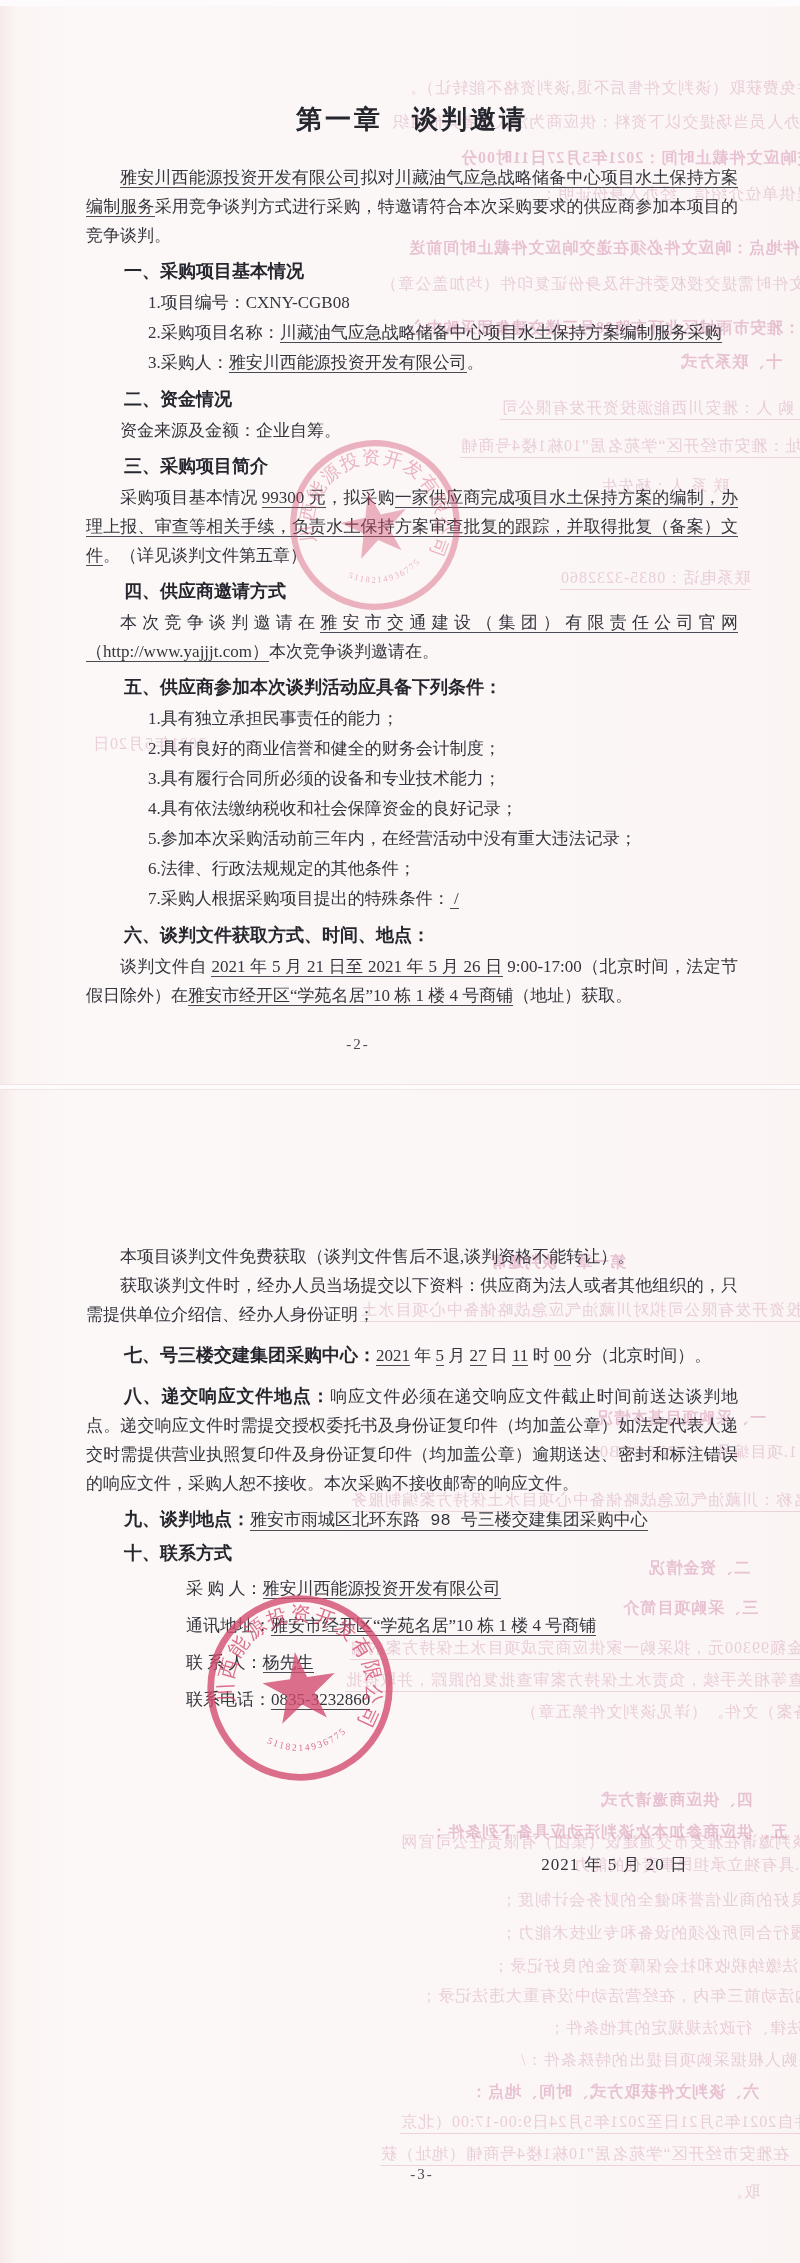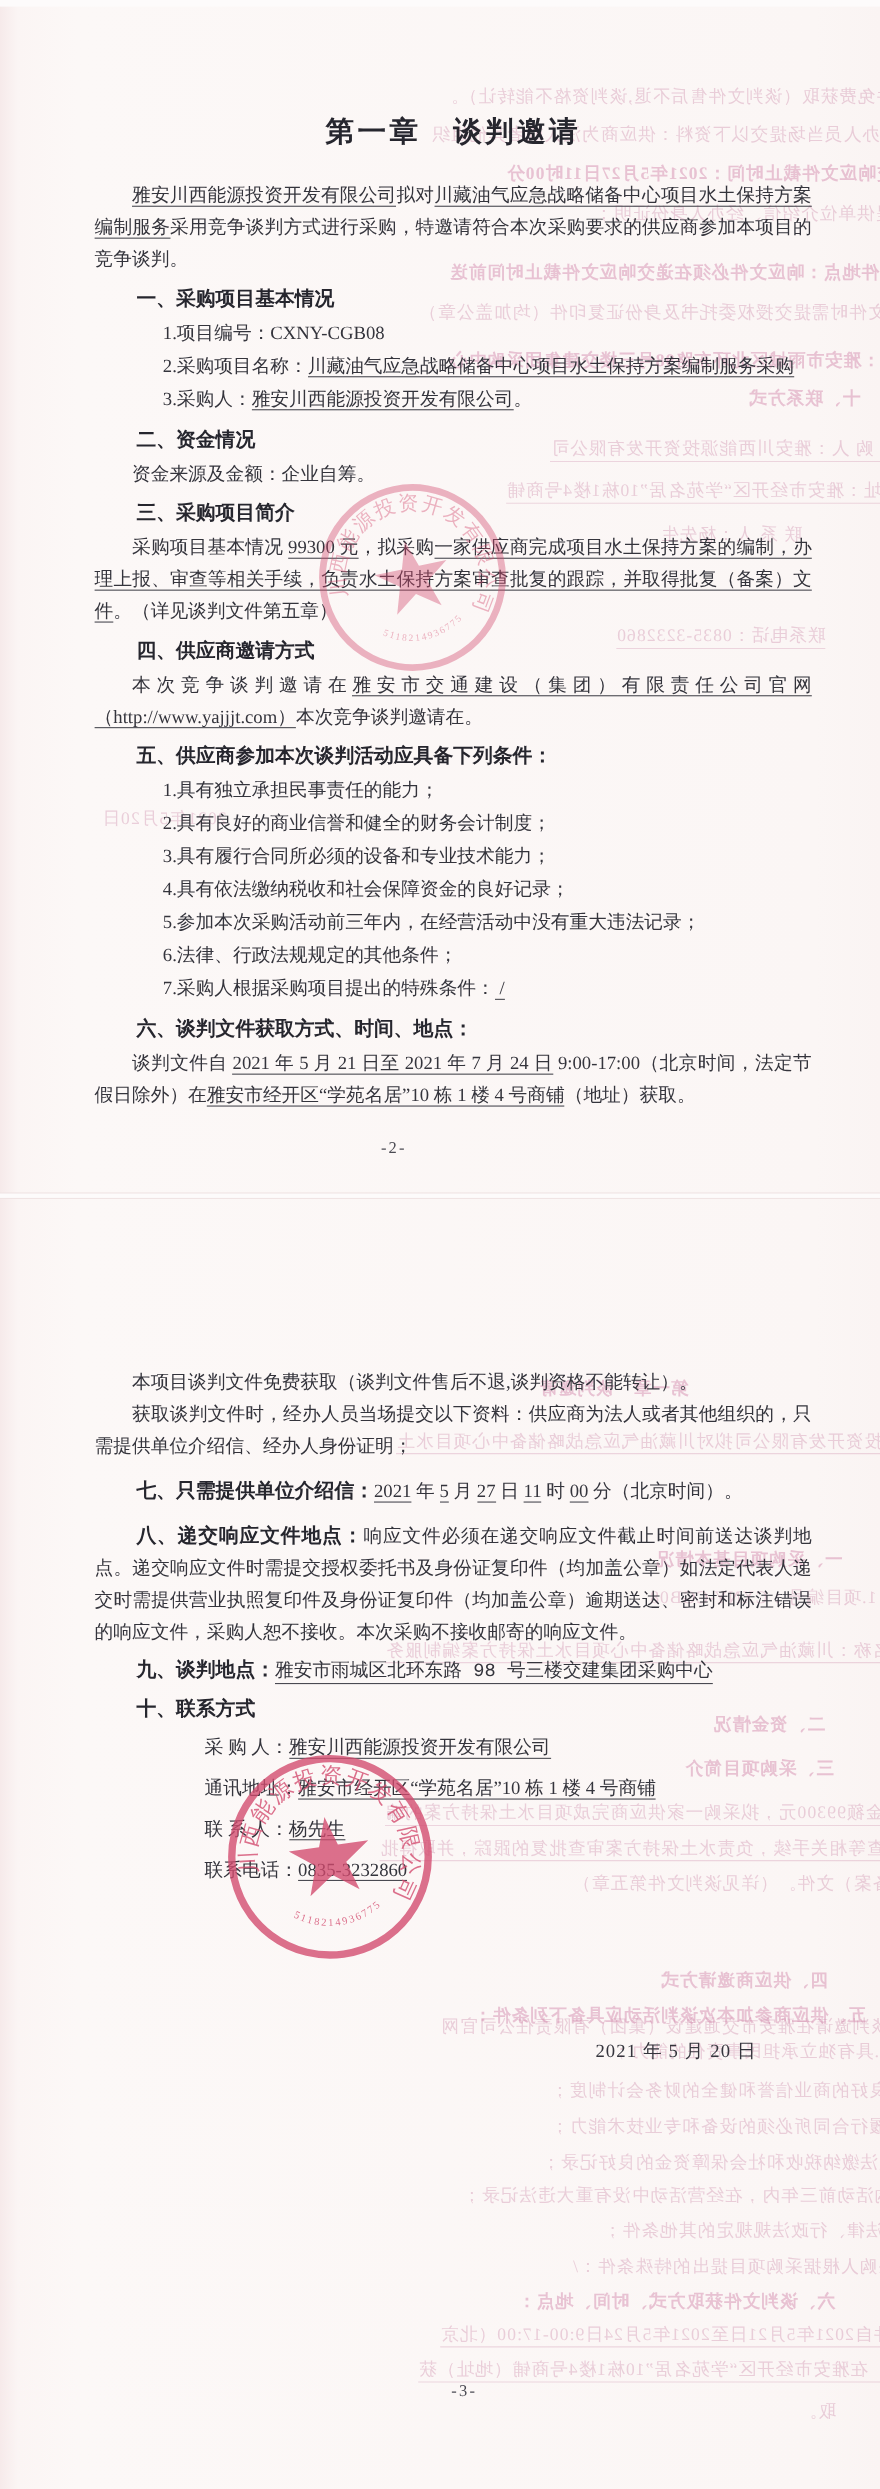--- a/index.html
+++ b/index.html
@@ -81,21 +81,21 @@
     <div class="heading">五、供应商参加本次谈判活动应具备下列条件：</div>
     <div class="item"><span>1.具有独立承担民事责任的能力；</span></div>
     <div class="item"><span>2.具有良好的商业信誉和健全的财务会计制度；</span></div>
     <div class="item"><span>3.具有履行合同所必须的设备和专业技术能力；</span></div>
     <div class="item"><span>4.具有依法缴纳税收和社会保障资金的良好记录；</span></div>
     <div class="item"><span>5.参加本次采购活动前三年内，在经营活动中没有重大违法记录；</span></div>
     <div class="item"><span>6.法律、行政法规规定的其他条件；</span></div>
     <div class="item"><span>7.采购人根据采购项目提出的特殊条件：</span><span class="u"> / </span></div>
 
     <div class="heading">六、谈判文件获取方式、时间、地点：</div>
-    <p class="para"><span>谈判文件自 </span><span class="u">2021 年 5 月 21 日至 2021 年 7 月 24 日</span><span> 9:00-17:00（北京时间，法定节假日除外）在</span><span class="u">雅安市经开区“学苑名居”10 栋 1 楼 4 号商铺</span><span>（地址）获取。</span></p>
+    <p class="para"><span>谈判文件自 </span><span class="u">2021 年 5 月 21 日至 2021 年 5 月 26 日</span><span> 9:00-17:00（北京时间，法定节假日除外）在</span><span class="u">雅安市经开区“学苑名居”10 栋 1 楼 4 号商铺</span><span>（地址）获取。</span></p>
   </div>
 
   <svg class="stamp" id="stamp1" viewBox="0 0 200 200" aria-hidden="true" style="color: rgb(211, 74, 110);">
     <defs>
       <path id="ring1" d="M100,100 m-70,0 a70,70 0 1,1 140,0 a70,70 0 1,1 -140,0"></path>
       <path id="arc1" d="M38,130 a72,72 0 0,0 124,0"></path>
     </defs>
     <circle cx="100" cy="100" r="93" fill="none" stroke="currentColor" stroke-width="7"></circle>
     <polygon fill="currentColor" points="100,62 109,89.6 138,89.6 114.6,106.7 123.5,134.4 100,117.3 76.5,134.4 85.4,106.7 62,89.6 91,89.6"></polygon>
     <text font-size="21" fill="currentColor" letter-spacing="2">
@@ -134,21 +134,21 @@
       <div class="bleed bb" style="left: 470px; top: 992px;">六、谈判文件获取方式、时间、地点：</div>
       <div class="bleed ul" style="left: 400px; top: 1022px;">谈判文件自2021年5月21日至2021年5月24日9:00-17:00（北京</div>
       <div class="bleed ul" style="left: 380px; top: 1054px;">法定节假日除外）在雅安市经开区“学苑名居”10栋1楼4号商铺（地址）获</div>
       <div class="bleed" style="left: 726px; top: 1092px;">取。</div>
     </div>
 
   <div class="content c2">
     <p class="para"><span>本项目谈判文件免费获取（谈判文件售后不退,谈判资格不能转让）。</span></p>
     <p class="para"><span>获取谈判文件时，经办人员当场提交以下资料：供应商为法人或者其他组织的，只需提供单位介绍信、经办人身份证明；</span></p>
 
-    <p class="lead"><b>七、只需提供单位介绍信：</b><span><span class="u">2021</span><span> 年 </span><span class="u">5</span><span> 月 </span><span class="u">27</span><span> 日 </span><span class="u">11</span><span> 时 </span><span class="u">00</span><span> 分（北京时间）。</span></span></p>
+    <p class="lead"><b>七、号三楼交建集团采购中心：</b><span><span class="u">2021</span><span> 年 </span><span class="u">5</span><span> 月 </span><span class="u">27</span><span> 日 </span><span class="u">11</span><span> 时 </span><span class="u">00</span><span> 分（北京时间）。</span></span></p>
 
     <p class="lead"><b>八、递交响应文件地点：</b><span><span>响应文件必须在递交响应文件截止时间前送达谈判地点。递交响应文件时需提交授权委托书及身份证复印件（均加盖公章）如法定代表人递交时需提供营业执照复印件及身份证复印件（均加盖公章）逾期送达、密封和标注错误的响应文件，采购人恕不接收。本次采购不接收邮寄的响应文件。</span></span></p>
 
     <p class="lead" style="margin-top:8px;font-family:Liberation Mono, monospace;"><b>九、谈判地点：</b><span><span class="u">雅安市雨城区北环东路 98 号三楼交建集团采购中心</span></span></p>
 
     <div class="heading" style="margin-top:6px;">十、联系方式</div>
 
     <p class="contact" style="margin-top:4px;"><span>采 购 人：</span><span class="u">雅安川西能源投资开发有限公司</span></p>
     <p class="contact"><span>通讯地址：</span><span class="u">雅安市经开区“学苑名居”10 栋 1 楼 4 号商铺</span></p>
     <p class="contact"><span>联 系 人：</span><span class="u">杨先生</span></p>

